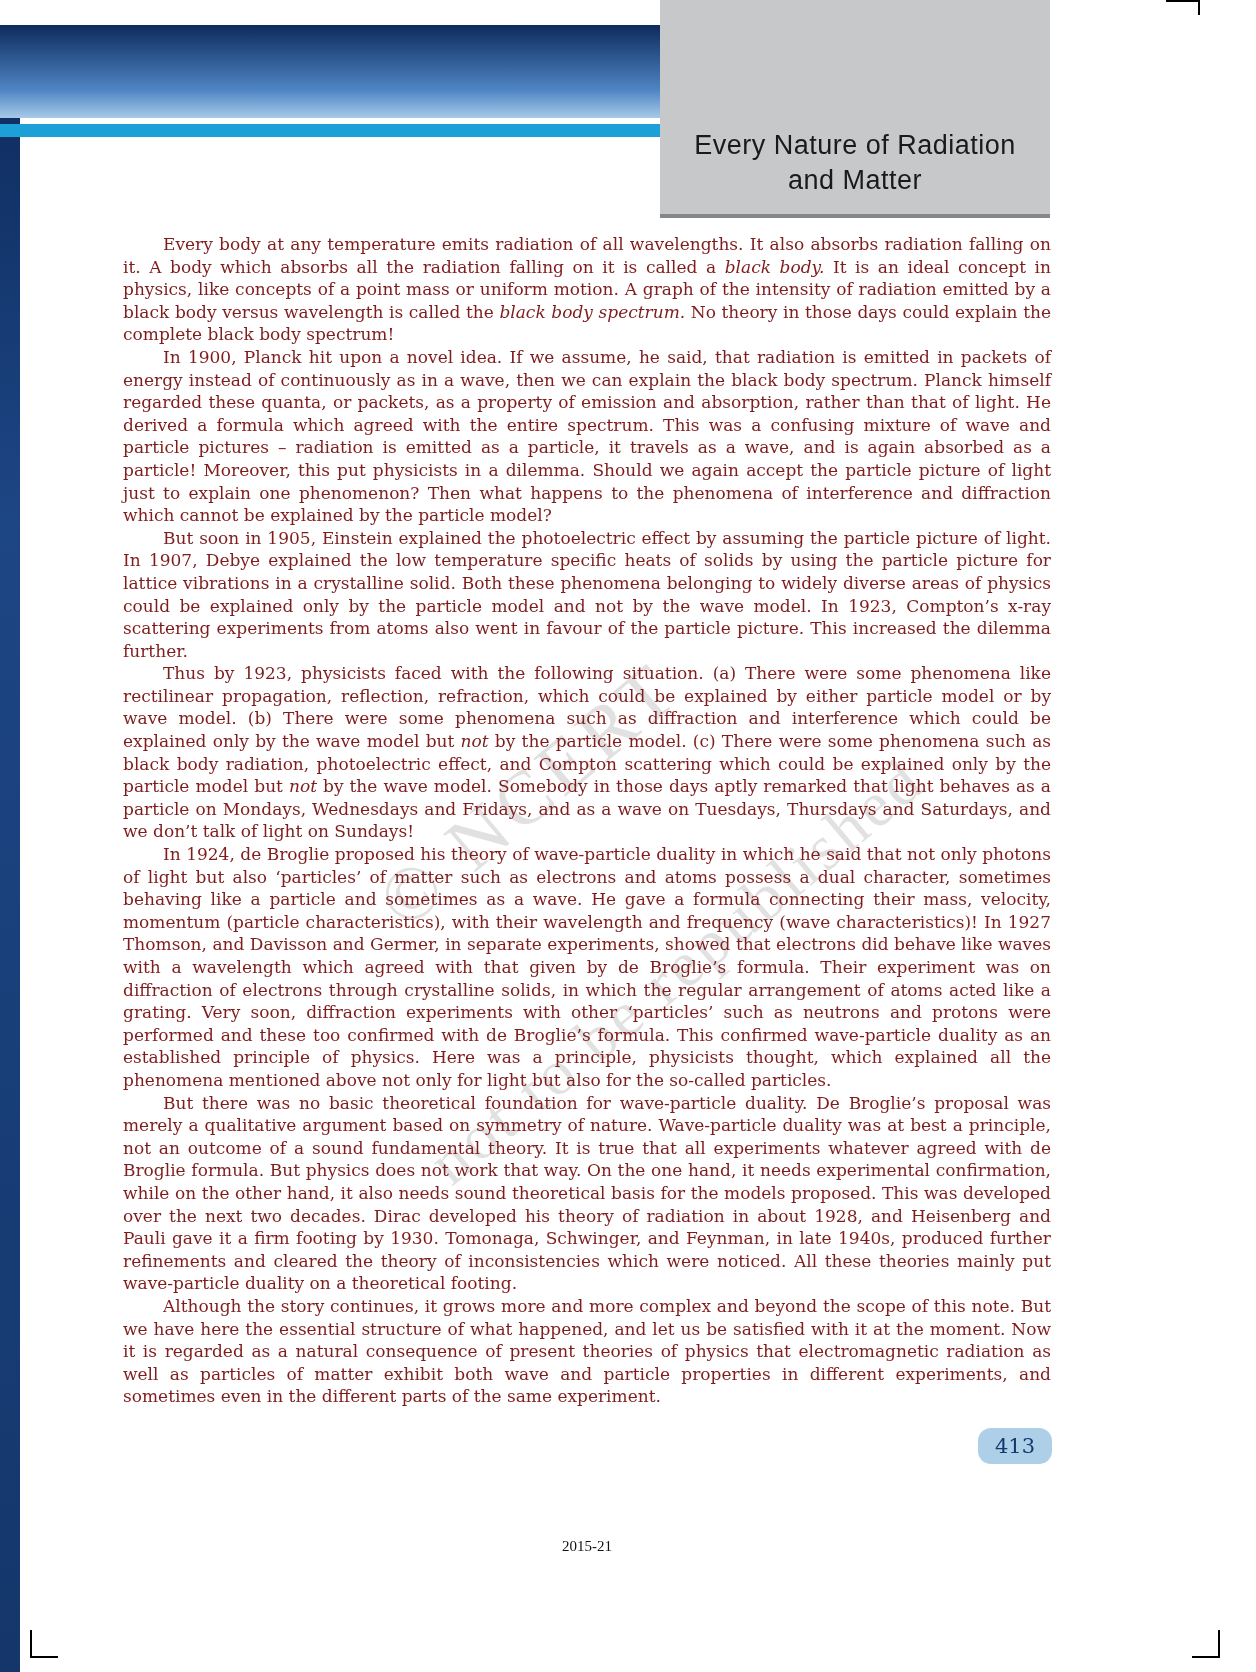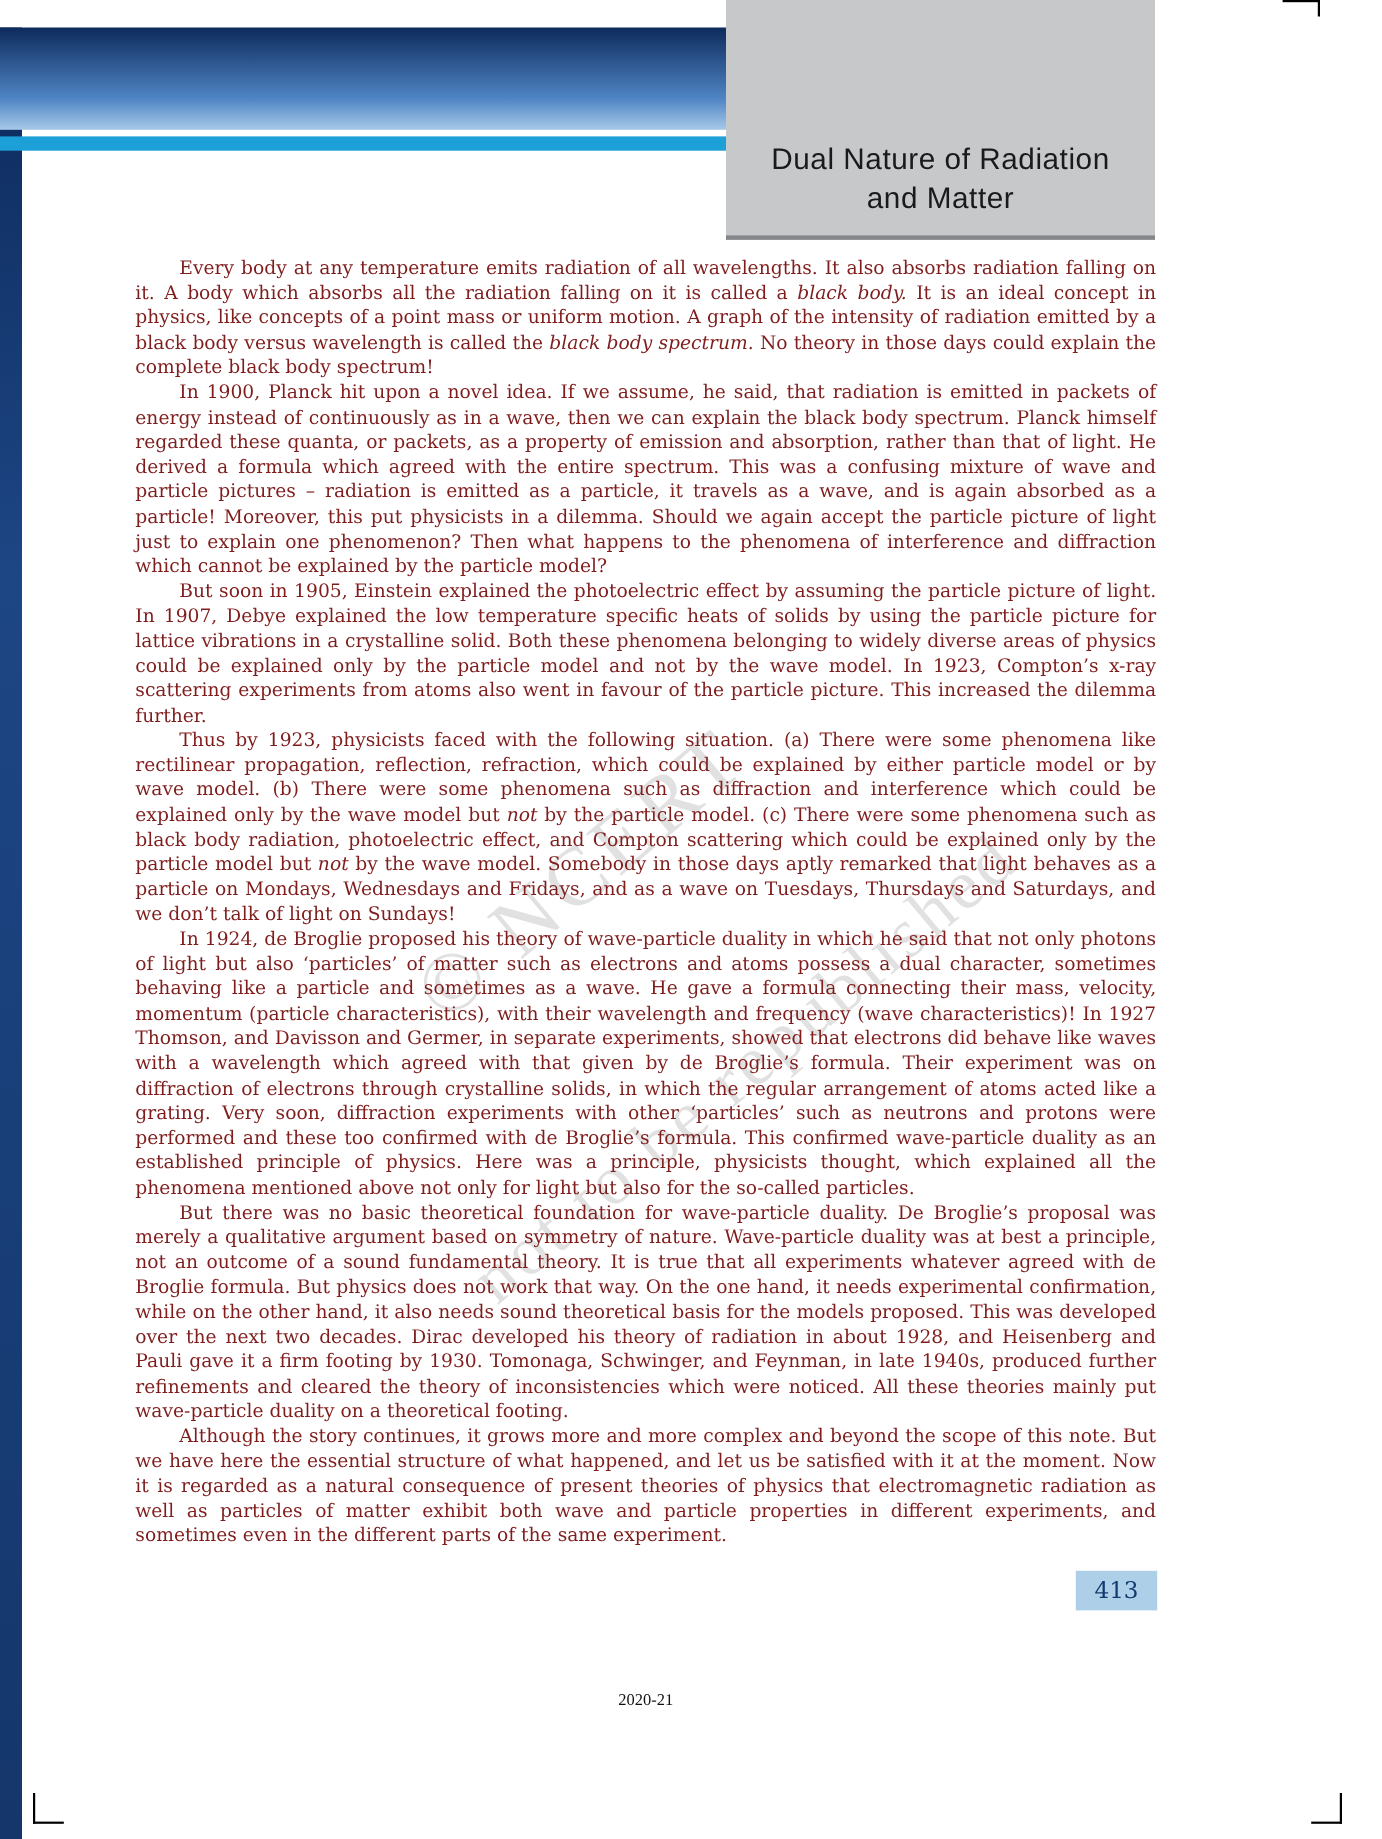--- a/index.html
+++ b/index.html
@@ -60,21 +60,21 @@
     font-size:17px; line-height:22.6px; text-align:justify;
     color:#7f1d1d; z-index:2;
   }
   .article p.para { text-indent:40px; }
 
   
   .page-number {
     position:absolute; right:204px; top:1428px; width:74px; height:36px;
     background:#aecfe8; color:#123a6e;
     display:flex; align-items:center; justify-content:center;
-    font-size:21px; z-index:2;
+    font-size:21px; z-index:2;border-radius:13px;
   }
 
   
   .footer-year {
     position:absolute; left:123px; top:1538px; width:928px;
     text-align:center; font-size:15px; color:#111; z-index:2;
     font-family:"Liberation Serif","DejaVu Serif",serif;
   }
 
   
@@ -91,36 +91,36 @@
   <div class="crop crop-tr"></div>
   <div class="crop crop-bl"></div>
   <div class="crop crop-br"></div>
 
   <div class="left-bar"></div>
 
   <div class="band-gradient"></div>
   <div class="band-cyan"></div>
 
   <div class="title-box">
-    <div class="title-line">Dual Nature of Radiation</div>
+    <div class="title-line">Every Nature of Radiation</div>
     <div class="title-line">and Matter</div>
   </div>
 
   <div class="watermark">
     <div class="wm1">© NCERT</div>
     <div class="wm2">not to be republished</div>
   </div>
 
   <div class="article">
       <p class="para"><span>Every body at any temperature emits radiation of all wavelengths. It also absorbs radiation falling on it. A body which absorbs all the radiation falling on it is called a </span><i>black body.</i><span> It is an ideal concept in physics, like concepts of a point mass or uniform motion. A graph of the intensity of radiation emitted by a black body versus wavelength is called the </span><i>black body spectrum.</i><span> No theory in those days could explain the complete black body spectrum!</span></p>
       <p class="para"><span>In 1900, Planck hit upon a novel idea. If we assume, he said, that radiation is emitted in packets of energy instead of continuously as in a wave, then we can explain the black body spectrum. Planck himself regarded these quanta, or packets, as a property of emission and absorption, rather than that of light. He derived a formula which agreed with the entire spectrum. This was a confusing mixture of wave and particle pictures – radiation is emitted as a particle, it travels as a wave, and is again absorbed as a particle! Moreover, this put physicists in a dilemma. Should we again accept the particle picture of light just to explain one phenomenon? Then what happens to the phenomena of interference and diffraction which cannot be explained by the particle model?</span></p>
       <p class="para"><span>But soon in 1905, Einstein explained the photoelectric effect by assuming the particle picture of light. In 1907, Debye explained the low temperature specific heats of solids by using the particle picture for lattice vibrations in a crystalline solid. Both these phenomena belonging to widely diverse areas of physics could be explained only by the particle model and not by the wave model. In 1923, Compton’s x-ray scattering experiments from atoms also went in favour of the particle picture. This increased the dilemma further.</span></p>
       <p class="para"><span>Thus by 1923, physicists faced with the following situation. (a) There were some phenomena like rectilinear propagation, reflection, refraction, which could be explained by either particle model or by wave model. (b) There were some phenomena such as diffraction and interference which could be explained only by the wave model but </span><i>not</i><span> by the particle model. (c) There were some phenomena such as black body radiation, photoelectric effect, and Compton scattering which could be explained only by the particle model but </span><i>not</i><span> by the wave model. Somebody in those days aptly remarked that light behaves as a particle on Mondays, Wednesdays and Fridays, and as a wave on Tuesdays, Thursdays and Saturdays, and we don’t talk of light on Sundays!</span></p>
       <p class="para"><span>In 1924, de Broglie proposed his theory of wave-particle duality in which he said that not only photons of light but also ‘particles’ of matter such as electrons and atoms possess a dual character, sometimes behaving like a particle and sometimes as a wave. He gave a formula connecting their mass, velocity, momentum (particle characteristics), with their wavelength and frequency (wave characteristics)! In 1927 Thomson, and Davisson and Germer, in separate experiments, showed that electrons did behave like waves with a wavelength which agreed with that given by de Broglie’s formula. Their experiment was on diffraction of electrons through crystalline solids, in which the regular arrangement of atoms acted like a grating. Very soon, diffraction experiments with other ‘particles’ such as neutrons and protons were performed and these too confirmed with de Broglie’s formula. This confirmed wave-particle duality as an established principle of physics. Here was a principle, physicists thought, which explained all the phenomena mentioned above not only for light but also for the so-called particles.</span></p>
       <p class="para"><span>But there was no basic theoretical foundation for wave-particle duality. De Broglie’s proposal was merely a qualitative argument based on symmetry of nature. Wave-particle duality was at best a principle, not an outcome of a sound fundamental theory. It is true that all experiments whatever agreed with de Broglie formula. But physics does not work that way. On the one hand, it needs experimental confirmation, while on the other hand, it also needs sound theoretical basis for the models proposed. This was developed over the next two decades. Dirac developed his theory of radiation in about 1928, and Heisenberg and Pauli gave it a firm footing by 1930. Tomonaga, Schwinger, and Feynman, in late 1940s, produced further refinements and cleared the theory of inconsistencies which were noticed. All these theories mainly put wave-particle duality on a theoretical footing.</span></p>
       <p class="para"><span>Although the story continues, it grows more and more complex and beyond the scope of this note. But we have here the essential structure of what happened, and let us be satisfied with it at the moment. Now it is regarded as a natural consequence of present theories of physics that electromagnetic radiation as well as particles of matter exhibit both wave and particle properties in different experiments, and sometimes even in the different parts of the same experiment.</span></p>
     </div>
 
   <div class="page-number">413</div>
 
-  <div class="footer-year">2020-21</div>
+  <div class="footer-year">2015-21</div>
 
 </div>
 
 </body></html>

